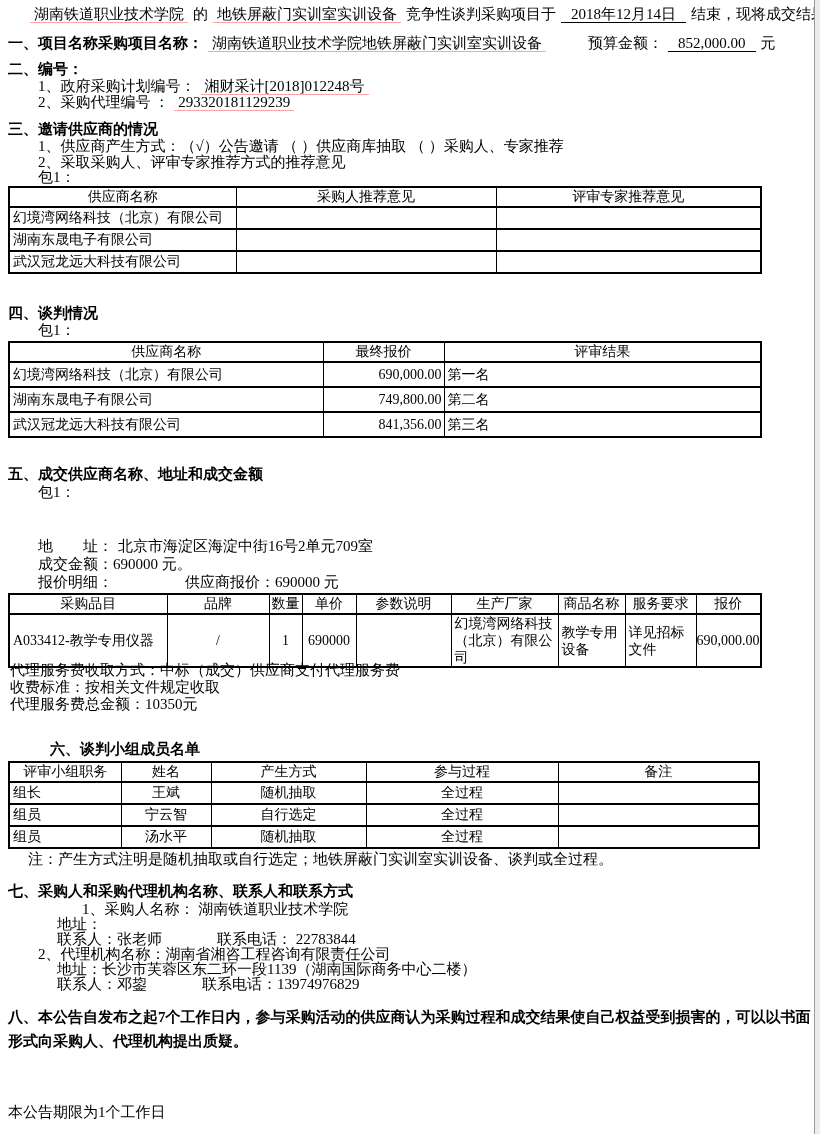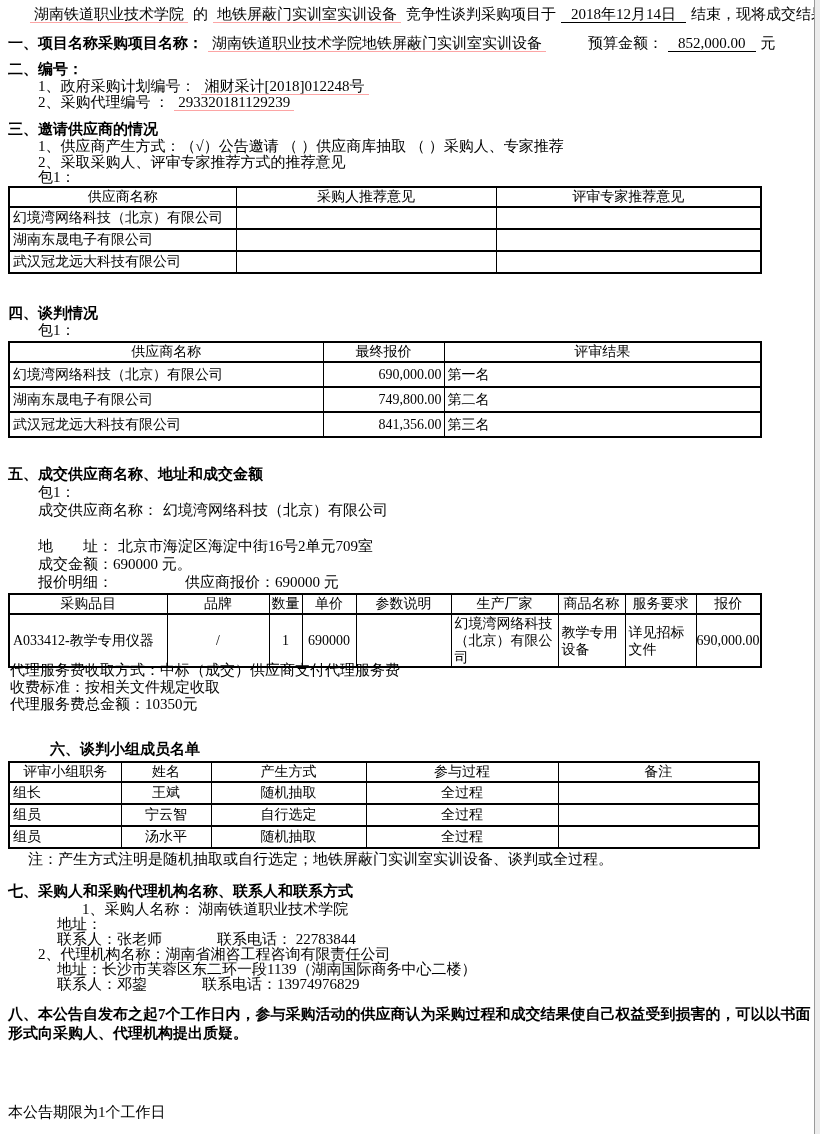--- a/index.html
+++ b/index.html
@@ -116,23 +116,20 @@
     <tr>
       <td class="l" style="height:23px">武汉冠龙远大科技有限公司</td>
       <td class="r">841,356.00</td>
       <td class="l">第三名</td>
     </tr>
   </tbody>
     </table>
 
   <div class="blk bold" style="top:466px;left:8px;">五、成交供应商名称、地址和成交金额</div>
   <div class="blk" style="top:484px;left:38px;">包1：</div>
-  <div class="blk" style="top:502px;left:38px;">
-    <span>成交供应商名称：</span><span class="gap5">幻境湾网络科技（北京）有限公司</span>
-  </div>
   <div class="blk" style="top:538px;left:38px;">
     <span>地　　址：</span><span class="gap5">北京市海淀区海淀中街16号2单元709室</span>
   </div>
   <div class="blk" style="top:556px;left:38px;">
     <span>成交金额：</span><span>690000 元。</span>
   </div>
   <div class="blk" style="top:574px;left:38px;">
     <span>报价明细：</span><span class="gap72">供应商报价：690000 元</span>
   </div>
 
@@ -227,18 +224,18 @@
   <div class="blk" style="top:916px;left:57px;">地址：</div>
   <div class="blk" style="top:931px;left:57px;">
     <span>联系人：张老师</span><span class="gap55">联系电话： 22783844</span>
   </div>
   <div class="blk" style="top:946px;left:38px;">2、代理机构名称：湖南省湘咨工程咨询有限责任公司</div>
   <div class="blk" style="top:961px;left:57px;">地址：长沙市芙蓉区东二环一段1139（湖南国际商务中心二楼）</div>
   <div class="blk" style="top:976px;left:57px;">
     <span>联系人：邓鋆</span><span class="gap55">联系电话：13974976829</span>
   </div>
 
-  <div class="blk bold wrap2" style="top:1005px;left:8px;width:806px;line-height:19px;white-space:normal;">八、本公告自发布之起7个工作日内，参与采购活动的供应商认为采购过程和成交结果使自己权益受到损害的，可以以书面形式向采购人、代理机构提出质疑。</div>
+  <div class="blk bold wrap2" style="top:1005px;left:8px;width:806px;line-height:24px;white-space:normal;">八、本公告自发布之起7个工作日内，参与采购活动的供应商认为采购过程和成交结果使自己权益受到损害的，可以以书面形式向采购人、代理机构提出质疑。</div>
 
   <div class="blk" style="top:1104px;left:8px;">本公告期限为1个工作日</div>
 
   <div class="edge"></div>
 </div>
 
 </body></html>

